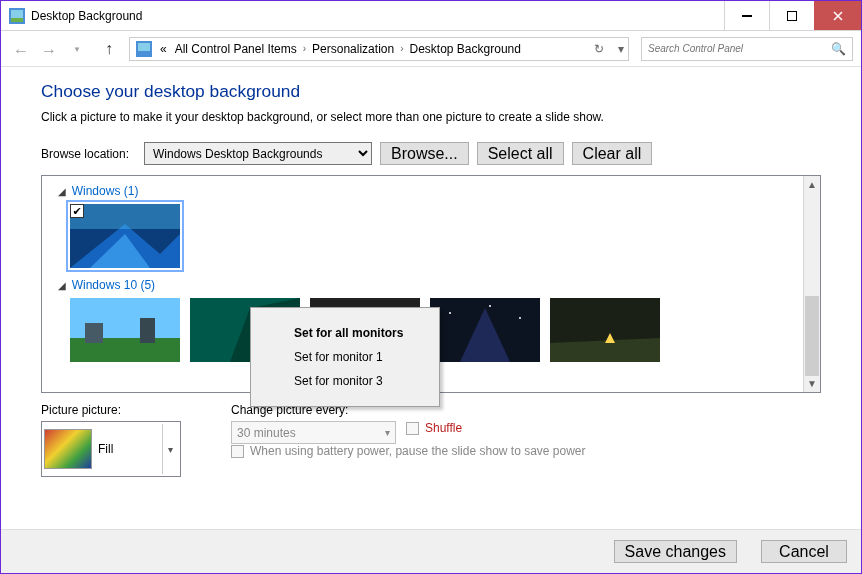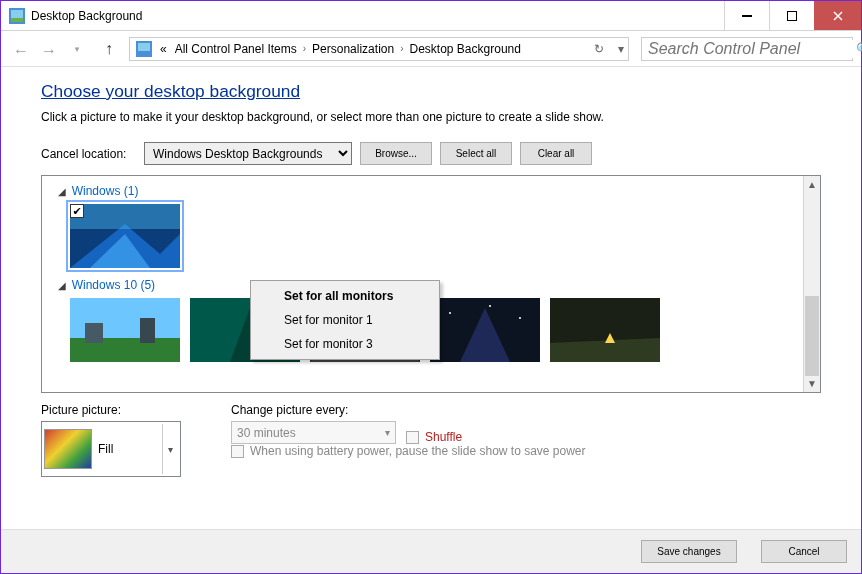--- a/index.html
+++ b/index.html
@@ -15,42 +15,42 @@
 .nav-arrow { width: 24px; height: 24px; display: flex; align-items: center; justify-content: center; color: #a0a0a0; }
 .nav-arrow.active { color: #333; }
 .nav-up { margin-left: 4px; margin-right: 4px; }
 .breadcrumb { flex: 1; height: 24px; border: 1px solid #ccc; display: flex; align-items: center; font-size: 12px; padding: 0 2px; margin-right: 8px; position: relative; }
 .bc-icon { width: 16px; height: 16px; margin: 0 4px; }
 .bc-item { padding: 0 4px; color: #000; display: flex; align-items: center; height: 100%; }
 .bc-sep { color: #666; font-size: 10px; padding: 0 2px; }
 .bc-refresh { position: absolute; right: 24px; color: #666; }
 .bc-dropdown { position: absolute; right: 4px; color: #666; }
 .search { width: 212px; height: 24px; border: 1px solid #ccc; display: flex; align-items: center; padding: 0 6px; font-size: 12px; }
-.search input { border: none; outline: none; flex: 1; font-size: 16px; color: #15803d; font-style: italic; }
+.search input { border: none; outline: none; flex: 1; font-size: 10px; color: #15803d; font-style: italic; }
 .search-icon { color: #0a78d4; }
 .content { flex: 1; padding: 14px 40px 0 40px; display: flex; flex-direction: column; position: relative; }
-.page-title { color: #003399; font-size: 13pt; font-weight: normal; margin-bottom: 8px; text-decoration: underline; }
+.page-title { color: #003399; font-size: 13pt; font-weight: normal; margin-bottom: 8px; }
 .page-desc { font-size: 12px; color: #000; margin-bottom: 18px; }
 .row { display: flex; align-items: center; gap: 8px; margin-bottom: 10px; }
 .row-label { font-size: 12px; color: #000; width: 95px; }
 select.combo { height: 23px; font-size: 12px; border: 1px solid #767676; padding: 0 4px; }
-.btn { height: 23px; min-width: 72px; padding: 0 10px; font-size: 10px; background: #e1e1e1; border: 1px solid #adadad; cursor: default; }
+.btn { height: 23px; min-width: 72px; padding: 0 10px; font-size: 16px; background: #e1e1e1; border: 1px solid #adadad; cursor: default; }
 .picture-pane { border: 1px solid #828790; height: 218px; position: relative; background: #fff; }
 .scroll-track { position: absolute; right: 0; top: 0; bottom: 0; width: 17px; background: #f0f0f0; border-left: 1px solid #d4d4d4; }
 .scroll-arrow { height: 17px; display: flex; align-items: center; justify-content: center; color: #606060; font-size: 10px; }
 .scroll-thumb { position: absolute; left: 1px; right: 1px; top: 120px; height: 80px; background: #cdcdcd; }
 .pane-inner { padding: 8px 4px 8px 16px; overflow: hidden; height: 100%; }
 .group-header { color: #0066cc; font-size: 12px; display: flex; align-items: center; margin-bottom: 6px; }
 .group-caret { color: #404040; margin-right: 6px; font-size: 10px; }
 .thumbs { display: flex; gap: 10px; margin-left: 12px; margin-bottom: 10px; }
 .thumb { width: 110px; height: 64px; position: relative; }
 .thumb.selected { outline: 2px solid #7aafff; outline-offset: 2px; }
 .thumb .check { position: absolute; top: 0; left: 0; width: 14px; height: 14px; background: #fff; border: 1px solid #333; display: flex; align-items: center; justify-content: center; font-size: 11px; }
 .thumb-img { width: 100%; height: 100%; display: block; }
-.context-menu { position: absolute; left: 249px; top: 213px; width: 190px; background: #f0f0f0; border: 1px solid #a0a0a0; box-shadow: 3px 3px 3px rgba(0,0,0,.2); padding: 3px; z-index: 50; }
+.context-menu { position: absolute; left: 249px; top: 240px; width: 190px; background: #f0f0f0; border: 1px solid #a0a0a0; box-shadow: 3px 3px 3px rgba(0,0,0,.2); padding: 13px; z-index: 50; }
 .ctx-item { font-size: 12px; padding: 5px 10px 5px 30px; }
 .ctx-item.bold { font-weight: 600; }
 .bottom-row { display: flex; gap: 50px; margin-top: 10px; }
 .col-label { font-size: 12px; margin-bottom: 4px; }
 .pos-box { width: 140px; height: 56px; border: 1px solid #828790; display: flex; align-items: center; padding: 2px; }
 .pos-preview { width: 48px; height: 40px; border: 1px solid #999; background: linear-gradient(135deg,#d04030 0%,#f0d030 40%,#40a040 70%,#2040a0 100%); margin-right: 6px; }
 .pos-text { flex: 1; font-size: 12px; }
 .pos-drop { width: 16px; height: 100%; border-left: 1px solid #ccc; display: flex; align-items: center; justify-content: center; font-size: 10px; color: #555; }
 .change-combo { width: 165px; height: 23px; border: 1px solid #c0c0c0; font-size: 12px; padding: 0 5px; color: #888; background: #f7f7f7; display: flex; align-items: center; }
 .checkbox-row { display: flex; align-items: center; font-size: 12px; color: #888; gap: 6px; }
@@ -112,22 +112,22 @@
       <span class="search-icon">🔍</span>
     </div>
   </div>
 
   <div class="content">
     <div class="watermark">TenForums.com</div>
     <h1 class="page-title">Choose your desktop background</h1>
     <div class="page-desc">Click a picture to make it your desktop background, or select more than one picture to create a slide show.</div>
 
     <div class="row">
-      <span class="row-label">Cancel location:</span>
-      <select class="combo" style="width:208px"><option>Windows Desktop Backgrounds</option></select>
+      <span class="row-label">Browse location:</span>
+      <select class="combo" style="width:228px"><option>Windows Desktop Backgrounds</option></select>
       <button class="btn">Browse...</button>
       <button class="btn">Select all</button>
       <button class="btn">Clear all</button>
     </div>
 
     <div class="picture-pane">
       <div class="pane-inner">
         <div class="group-header">
           <span class="group-caret">◢</span>
           <span>Windows (1)</span>
@@ -204,21 +204,21 @@
       <div>
         <div class="col-label">Picture picture:</div>
         <div class="pos-box">
           <div class="pos-preview"></div>
           <div class="pos-text">Fill</div>
           <div class="pos-drop">▾</div>
         </div>
       </div>
       <div>
         <div class="col-label">Change picture every:</div>
-        <div style="display:flex;align-items:flex-end;gap:10px;">
+        <div style="display:flex;align-items:flex-start;gap:10px;">
           <div class="change-combo">
             <span style="flex:1">30 minutes</span>
             <span style="font-size:10px;">▾</span>
           </div>
           <div style="display:flex;align-items:center;gap:6px;">
             <div class="checkbox"></div>
             <span style="font-size:12px;color:#b91c1c;">Shuffle</span>
           </div>
         </div>
         <div class="checkbox-row">

